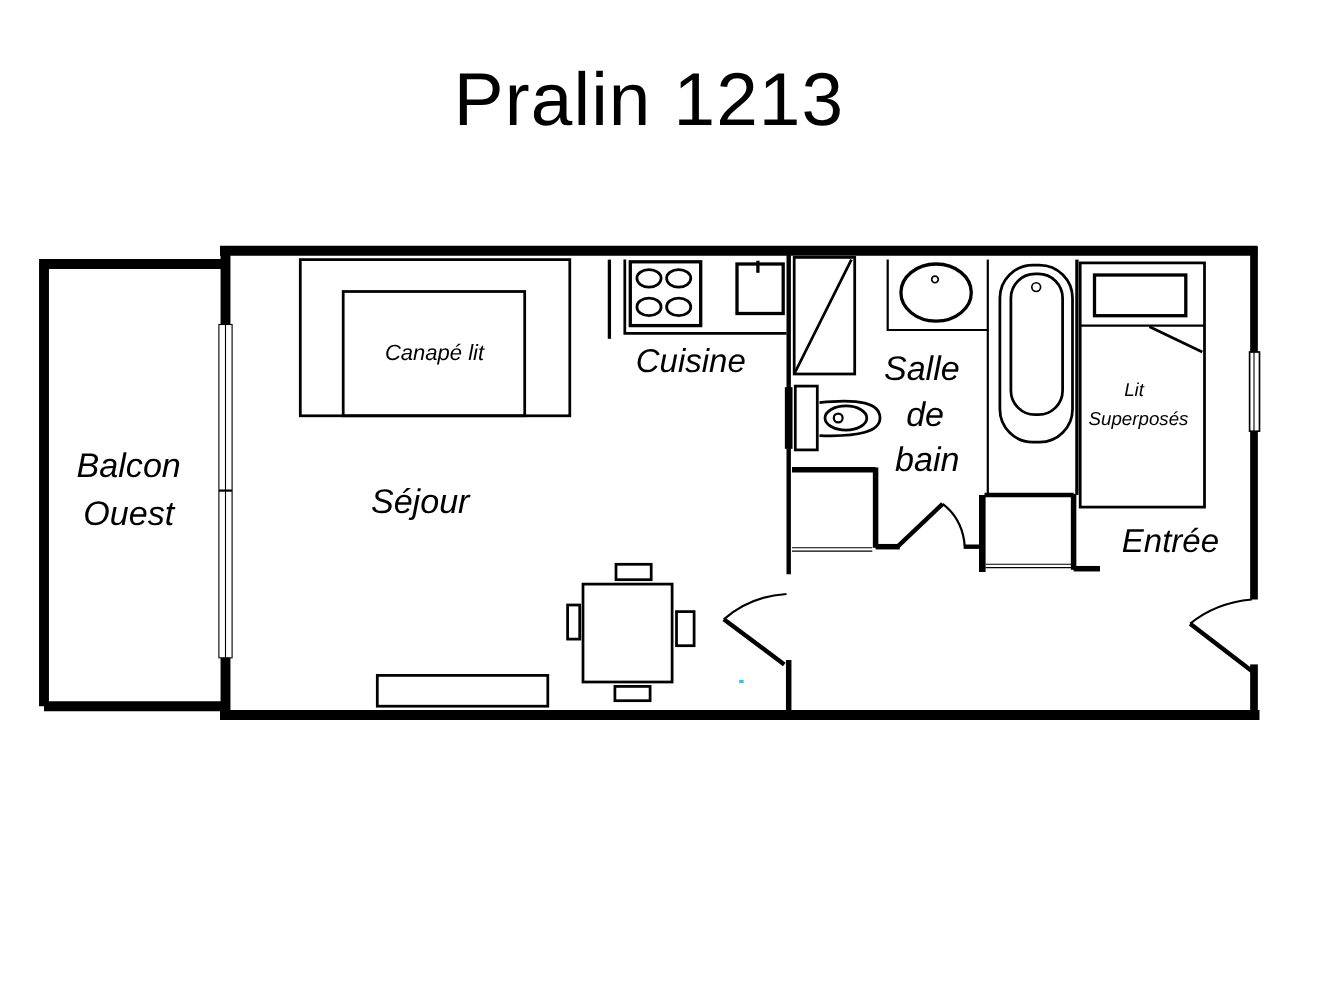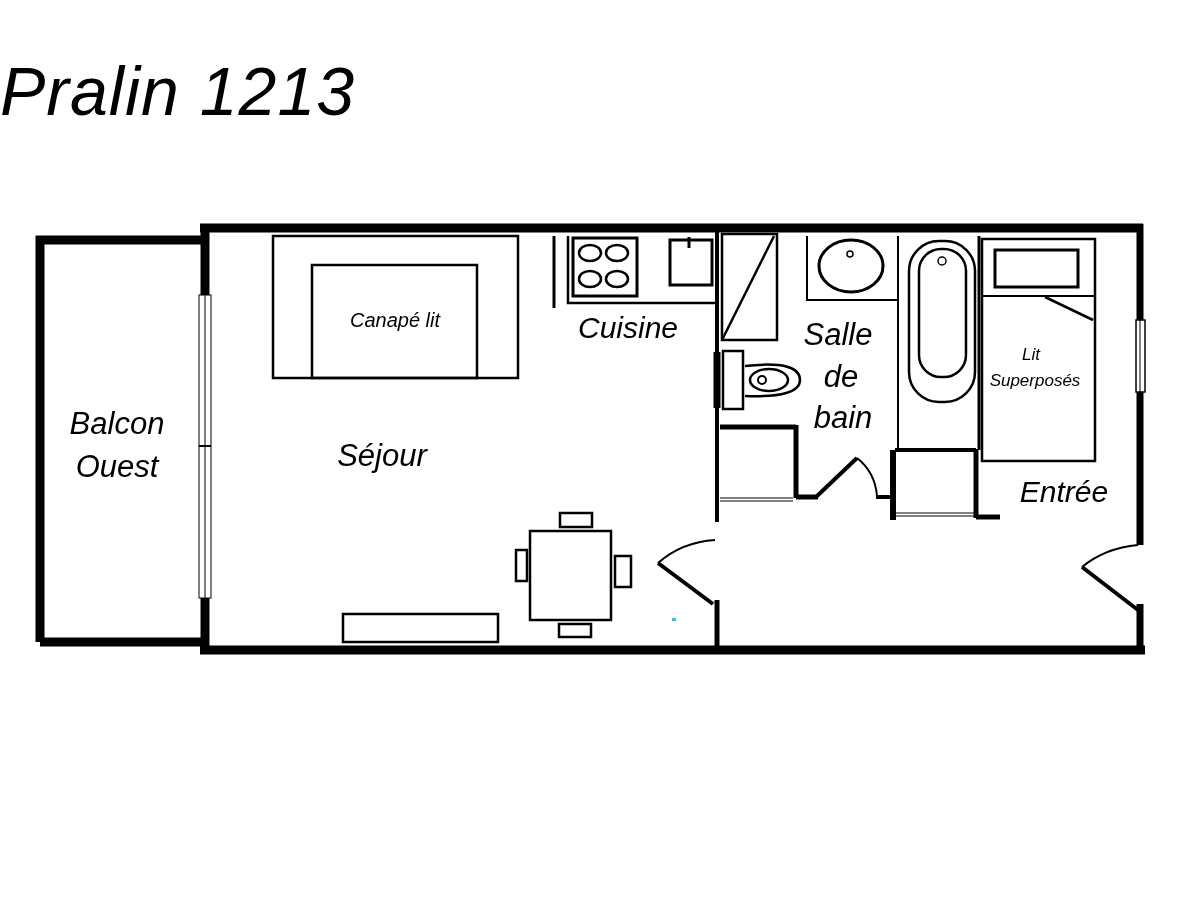--- a/index.html
+++ b/index.html
@@ -1,17 +1,17 @@
 <!DOCTYPE html>
 <html><head>
 <meta charset="utf-8">
 <style>
   html,body{margin:0;padding:0;background:#ffffff;}
   body{width:1200px;height:900px;position:relative;overflow:hidden;font-family:"Liberation Sans",sans-serif;}
-  .title{position:absolute;left:0;top:52px;width:1180px;font-size:68px;font-style:italic;color:#000;letter-spacing:1px;}
+  .title{position:absolute;left:0;top:52px;width:1180px;text-align:center;font-size:68px;color:#000;letter-spacing:1px;}
   svg{position:absolute;left:0;top:0;}
   .lbl{font-family:"Liberation Sans",sans-serif;font-style:italic;fill:#000;}
 </style>
 </head>
 <body>
 
 <div class="title">Pralin 1213</div>
 
 <svg width="1200" height="900" viewBox="0 0 1200 900">
 

